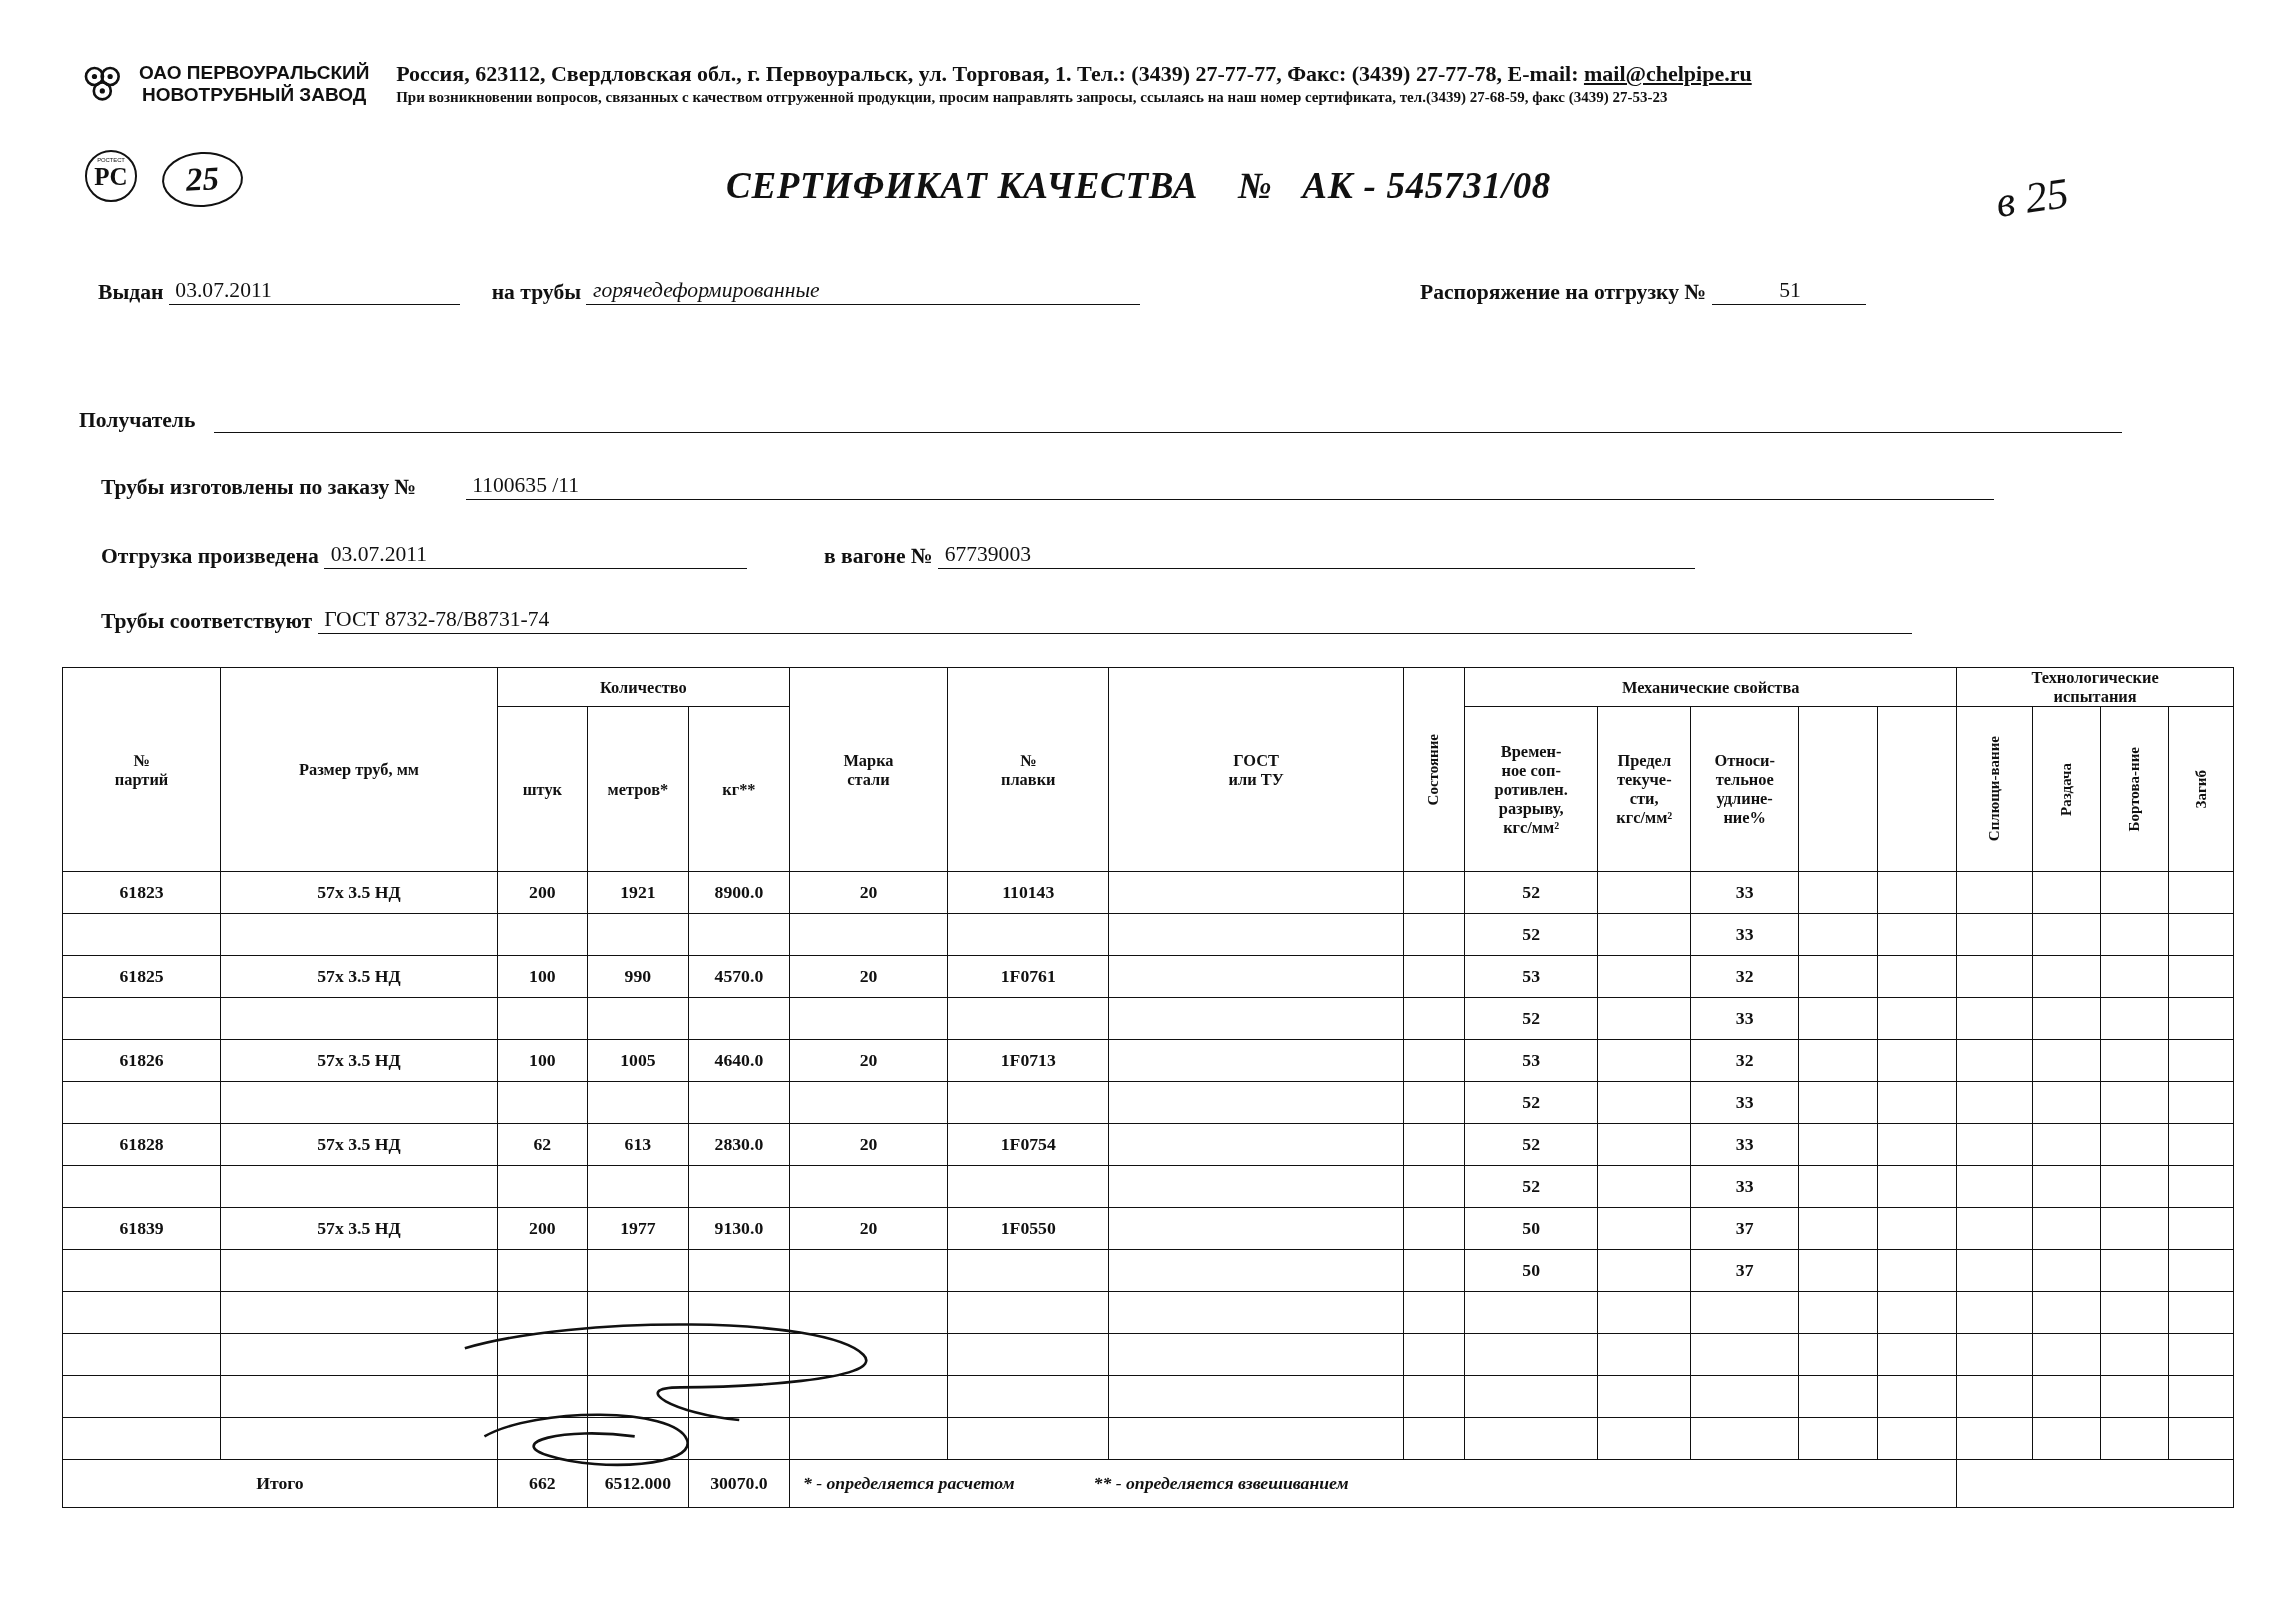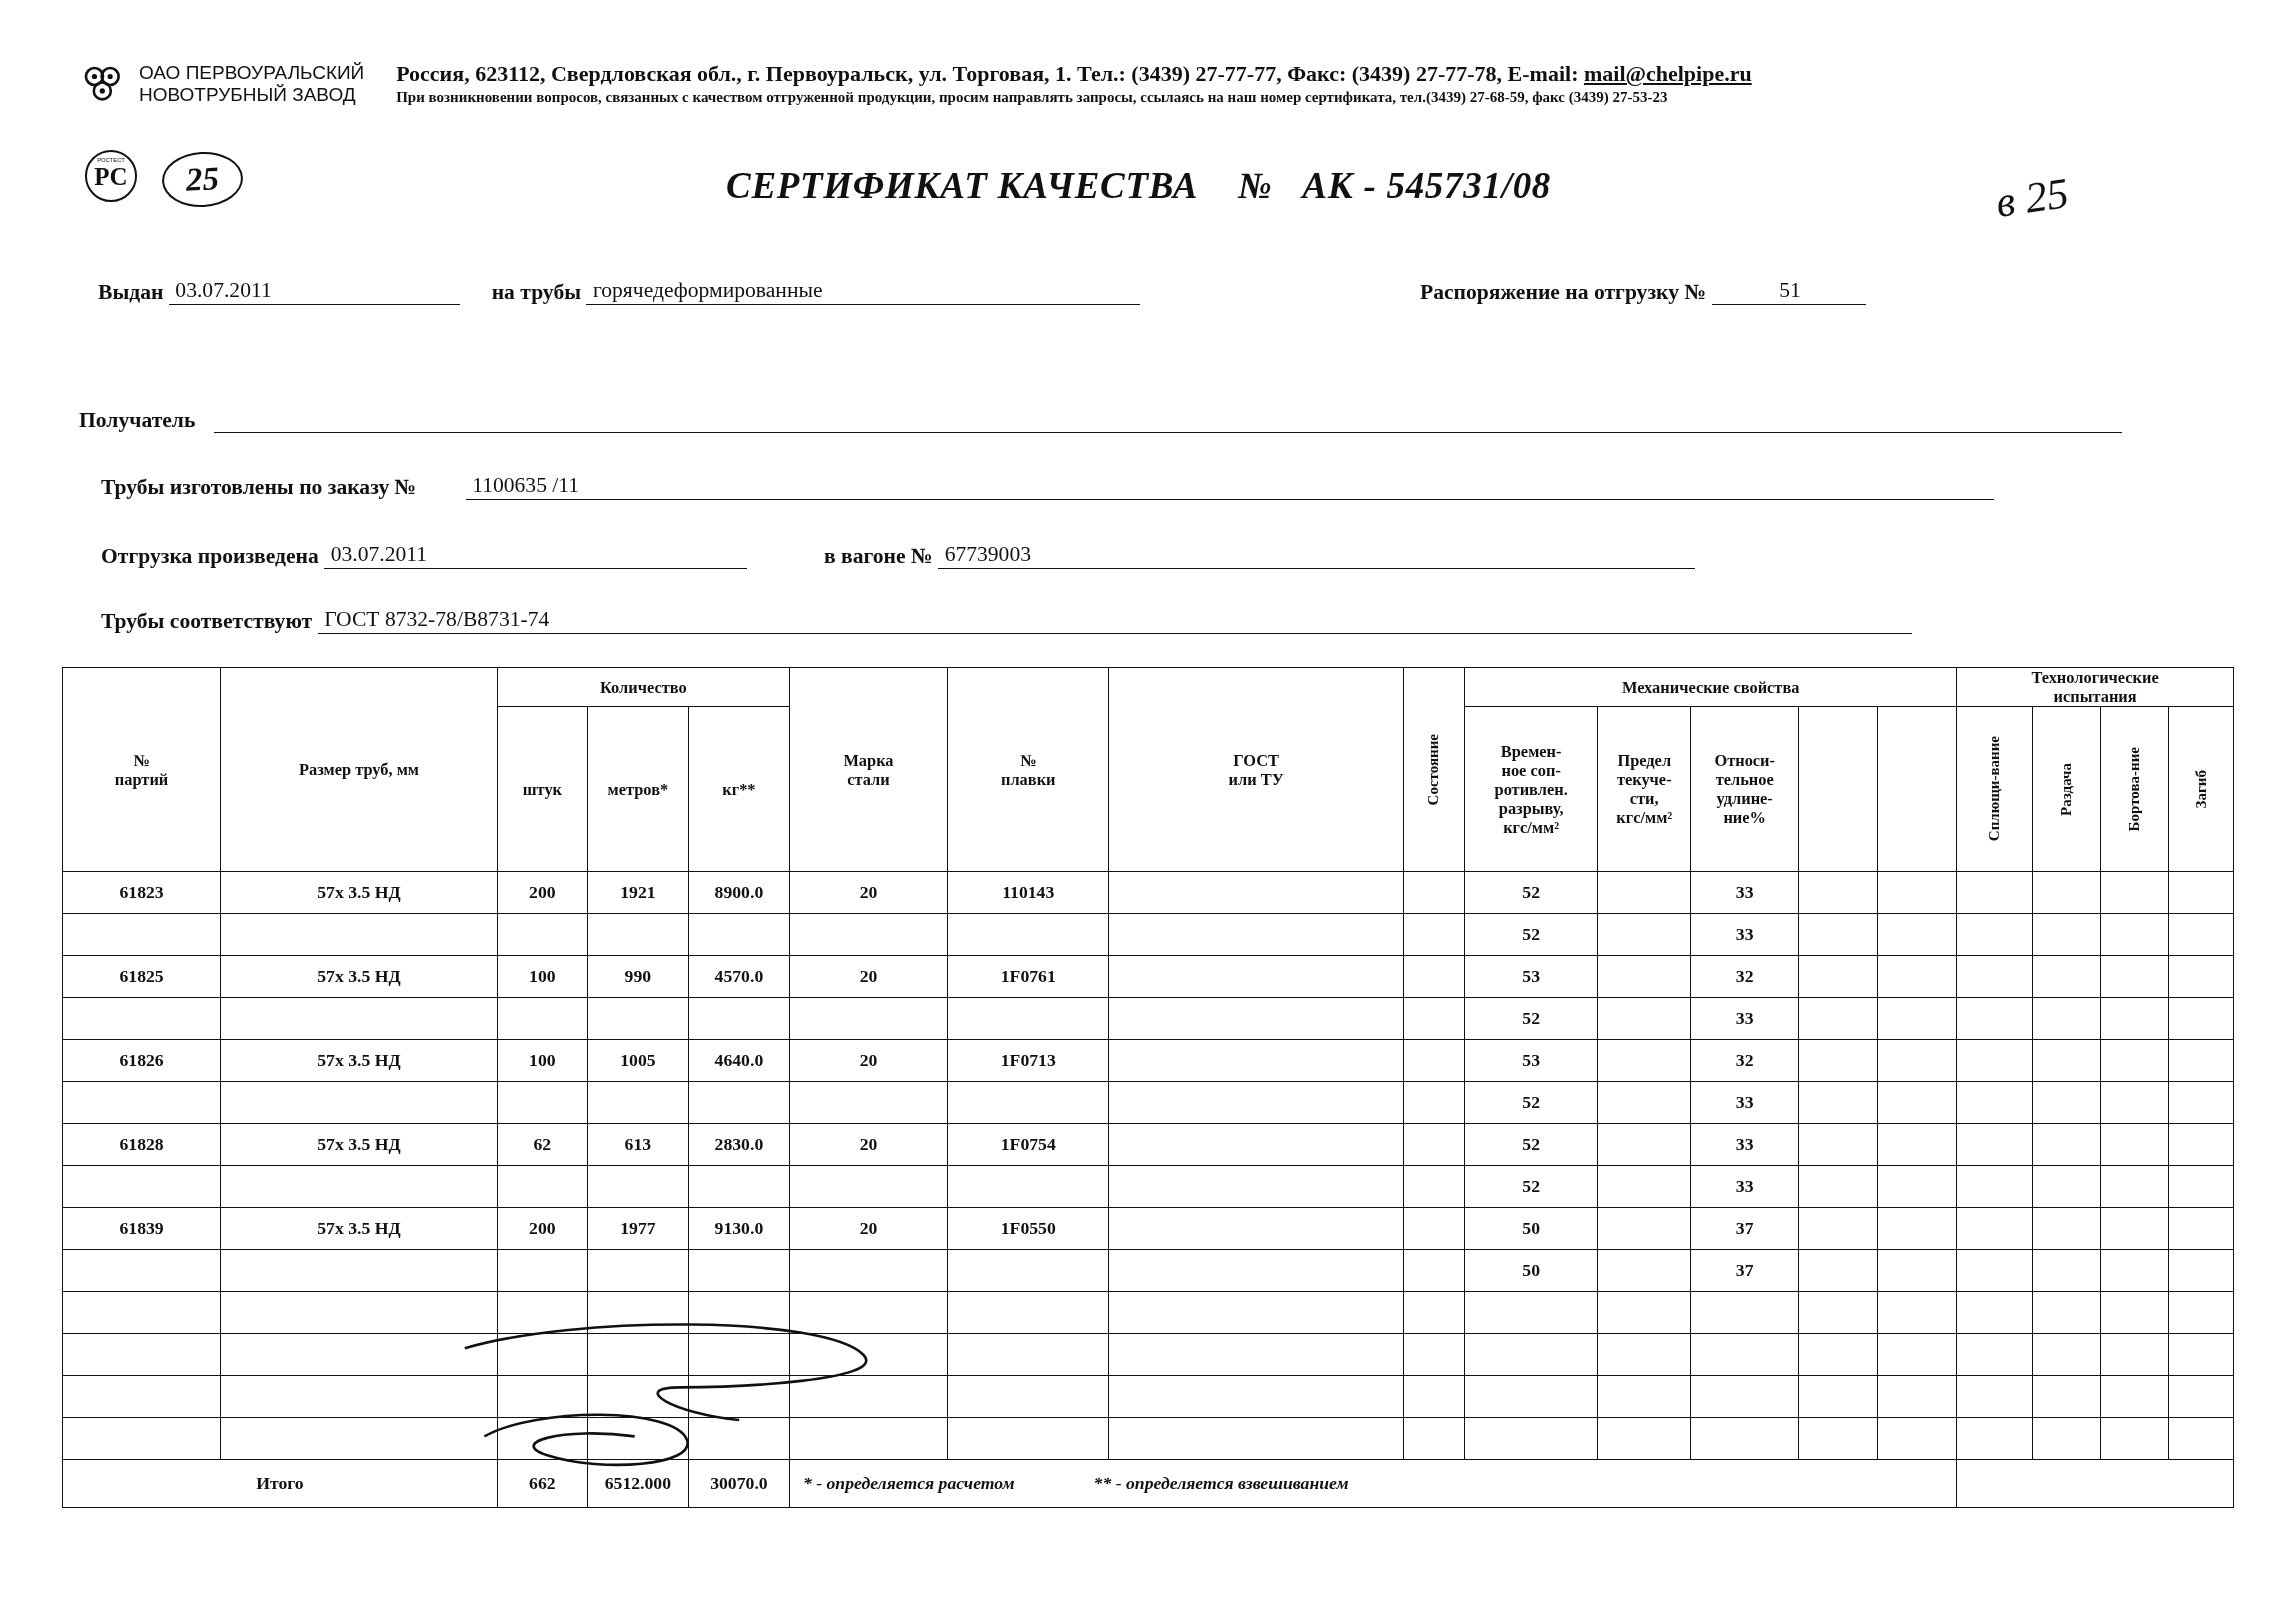--- a/index.html
+++ b/index.html
@@ -42,25 +42,26 @@
     top: 3.9px;
     width: 51px;
     height: 38px;
   }
   .logo-rings svg { display:block; }
   .logo-text {
     position: absolute;
     left: 60px;
     top: 0px;
     font-family: "Liberation Sans", sans-serif;
-    font-weight: normal;
+    font-weight: bold;
     font-size: 19px;
     line-height: 21.6px;
     letter-spacing: 0px;
     white-space: nowrap;
+    text-align: center;
   }
   .addr-block {
     flex: 1 1 auto;
     padding-left: 9.2px;
   }
   .addr-line1 {
     font-size: 22px;
     font-weight: bold;
     line-height: 23.6px;
     white-space: nowrap;
@@ -262,21 +263,21 @@
     &nbsp;
     <span class="num">АК - 545731/08</span>
   </div>
 
   <div class="handwrite-25">в 25</div>
 
   <div class="form-row" style="left:98px; top:278px;">
     <span class="lbl">Выдан</span>
     <span class="fill" style="width:281px;">03.07.2011</span>
     <span class="lbl" style="margin-left:26px;">на трубы</span>
-    <span class="fill" style="width:543px;">горячедеформированные</span>
+    <span class="fill" style="width:543px;font-style:italic;">горячедеформированные</span>
   </div>
 
   <div class="form-row" style="left:1420px; top:278px;">
     <span class="lbl">Распоряжение на отгрузку №</span>
     <span class="fill" style="width:144px; text-align:center;">51</span>
   </div>
 
   <div class="form-row" style="left:79px; top:406px;">
     <span class="lbl">Получатель</span>
     <span class="fill" style="width:1898px; margin-left:13px;">&nbsp;</span>

